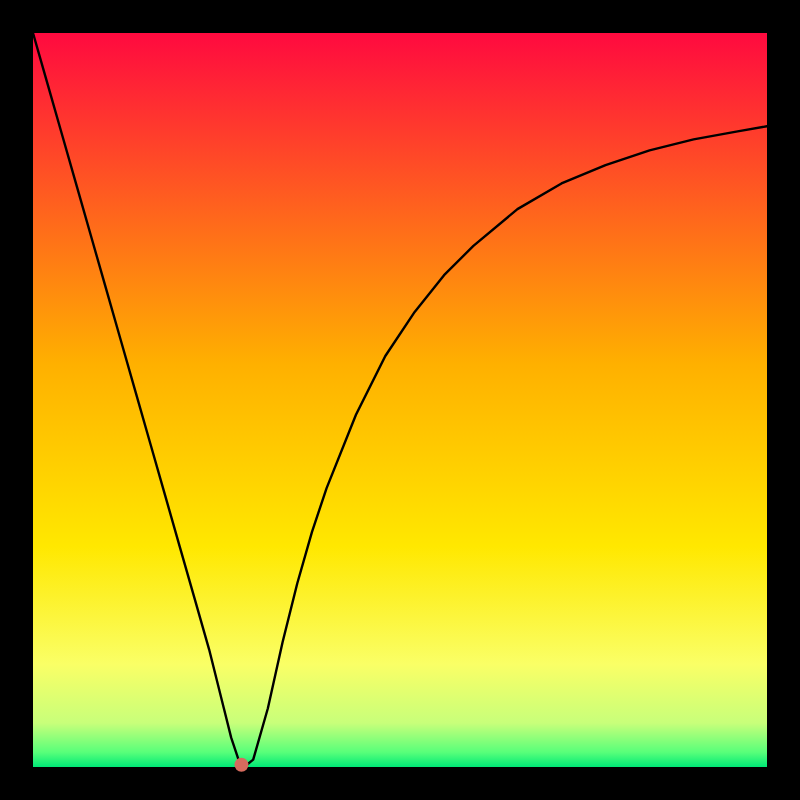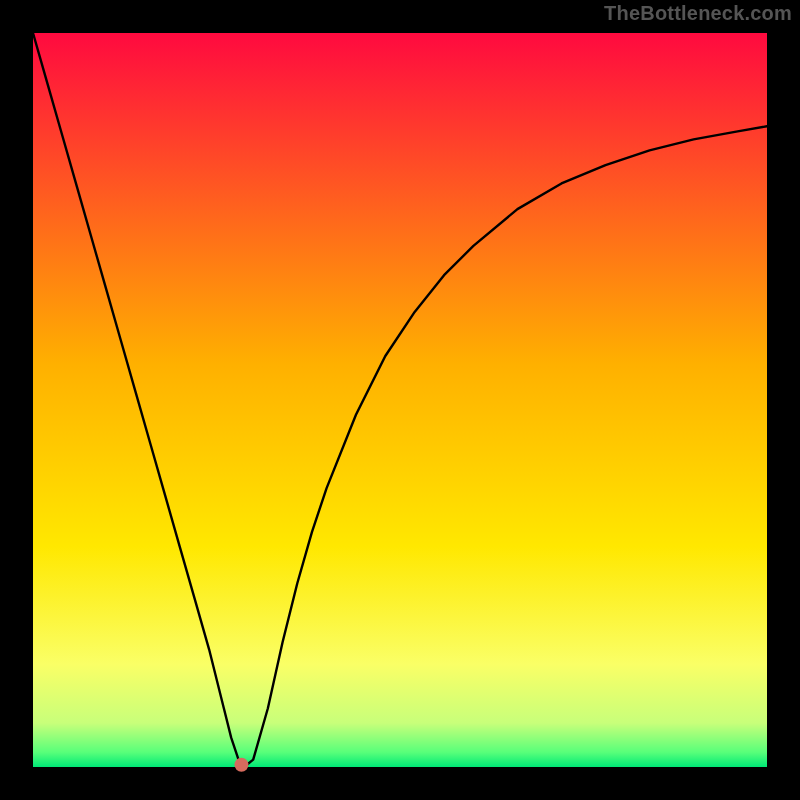--- a/index.html
+++ b/index.html
@@ -43,14 +43,13 @@
           <stop offset="86%" stop-color="#faff66"></stop>
           <stop offset="94%" stop-color="#c8ff7a"></stop>
           <stop offset="98%" stop-color="#58ff7a"></stop>
           <stop offset="100%" stop-color="#00e876"></stop>
         </linearGradient>
       </defs>
       <rect x="33" y="33" width="734" height="734" fill="url(#bg-grad)"></rect>
       <path d="M33.00 33.00 L47.68 84.38 L62.36 135.76 L77.04 187.14 L91.72 238.52 L106.40 289.90 L121.08 341.28 L135.76 392.66 L150.44 444.04 L165.12 495.42 L179.80 546.80 L194.48 598.18 L209.16 649.56 L223.84 708.28 L231.18 737.64 L238.52 759.66 L245.86 765.53 L253.20 759.66 L267.88 708.28 L282.56 642.22 L297.24 583.50 L311.92 532.12 L326.60 488.08 L355.96 414.68 L385.32 355.96 L414.68 311.92 L444.04 275.22 L473.40 245.86 L517.44 209.16 L561.48 183.47 L605.52 165.12 L649.56 150.44 L693.60 139.43 L737.64 131.36 L767.00 126.22" fill="none" stroke="#000" stroke-width="2.4" stroke-linecap="round" stroke-linejoin="round"></path>
       <circle cx="241.46" cy="764.80" r="7" fill="#d66b5e"></circle>
     </svg>
-  <div class="watermark">TheBottleneck.com</div>
 </div>
 
 </body></html>

